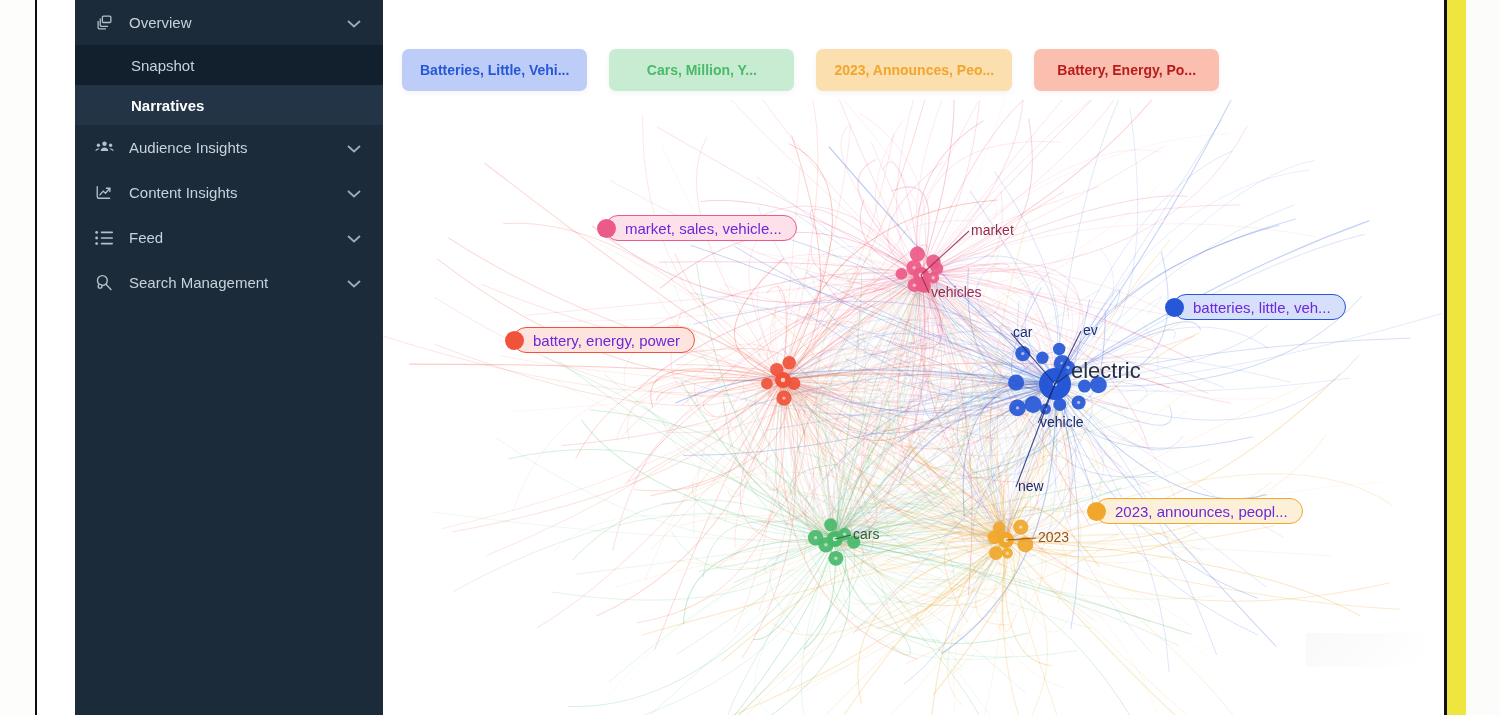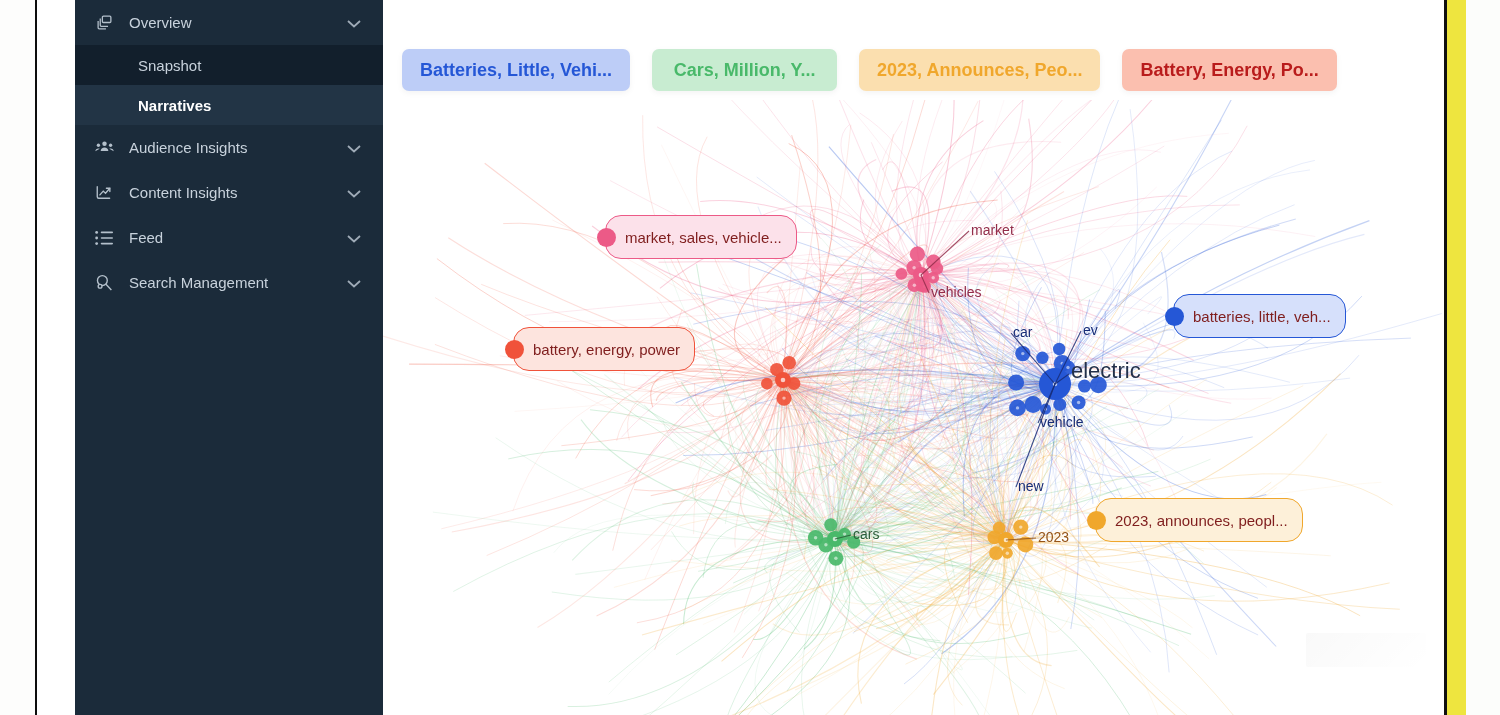--- a/index.html
+++ b/index.html
@@ -26,52 +26,52 @@
   }
   .nav-row {
     position:relative; display:flex; align-items:center;
     height:45px; padding-left:16px; cursor:pointer;
     color:#c8d2dc; font-size:15px;
   }
   .nav-row .ico { width:26px; height:20px; display:flex; align-items:center; justify-content:center; flex:0 0 26px; }
   .nav-row .lbl { margin-left:12px; white-space:nowrap; }
   .nav-row .chev { position:absolute; right:22px; top:50%; transform:translateY(-50%); }
   .nav-row.sub { padding-left:52px; height:40px; }
-  .nav-row.sub .lbl { margin-left:11px; }
+  .nav-row.sub .lbl { margin-left:4px; }
   .nav-row.dark  { background:#121f2c; }
   .nav-row.active{ background:#223445; color:#ffffff; font-weight:bold; }
   .sb-thumb { position:absolute; left:378px; top:0px; width:5px; height:330px; background:#56646f; border-radius:3px; opacity:.85; }
   .sb-thumb2{ position:absolute; left:378px; top:330px; width:4px; height:22px; background:#3c4b58; border-radius:3px; }
 
   
   .main { position:absolute; left:383px; top:0; width:1061px; height:715px; background:#ffffff; overflow:hidden; }
   .watermark {
     position:absolute; right:18px; bottom:48px; width:120px; height:34px;
     background:linear-gradient(135deg,rgba(0,0,0,0.022),rgba(0,0,0,0.0));
     border-radius:2px;
   }
 
   
   .chips { position:absolute; left:19px; top:49px; display:flex; gap:22px; }
   .chip {
     height:42px; display:flex; align-items:center; justify-content:center;
-    padding:0 18px; border-radius:7px; font-size:18px; font-weight:bold;
+    padding:0 18px; border-radius:7px; font-size:14px; font-weight:bold;
     white-space:nowrap; cursor:pointer; min-width:185px;
     box-shadow:0 2px 6px rgba(0,0,0,0.05);
   }
 
   
   .graph { position:absolute; left:0; top:100px; width:1061px; height:615px; }
   .graph svg { position:absolute; left:0; top:0; }
 
   
   .pill {
     position:absolute; display:flex; align-items:center;
-    height:44px; border-radius:16px; border:1.6px solid;
-    padding-right:14px; font-size:15px; color:#7f1d1d;
+    height:26px; border-radius:16px; border:1.6px solid;
+    padding-right:14px; font-size:15px; color:#6d28d9;
     white-space:nowrap; cursor:pointer; background:#fff;
   }
   .pill .dot { width:19px; height:19px; border-radius:50%; margin-left:-9px; margin-right:9px; flex:0 0 19px; }
 
   
   .nodelabel { font-family:"Liberation Sans", sans-serif; }
 </style>
 </head>
 <body>
 

